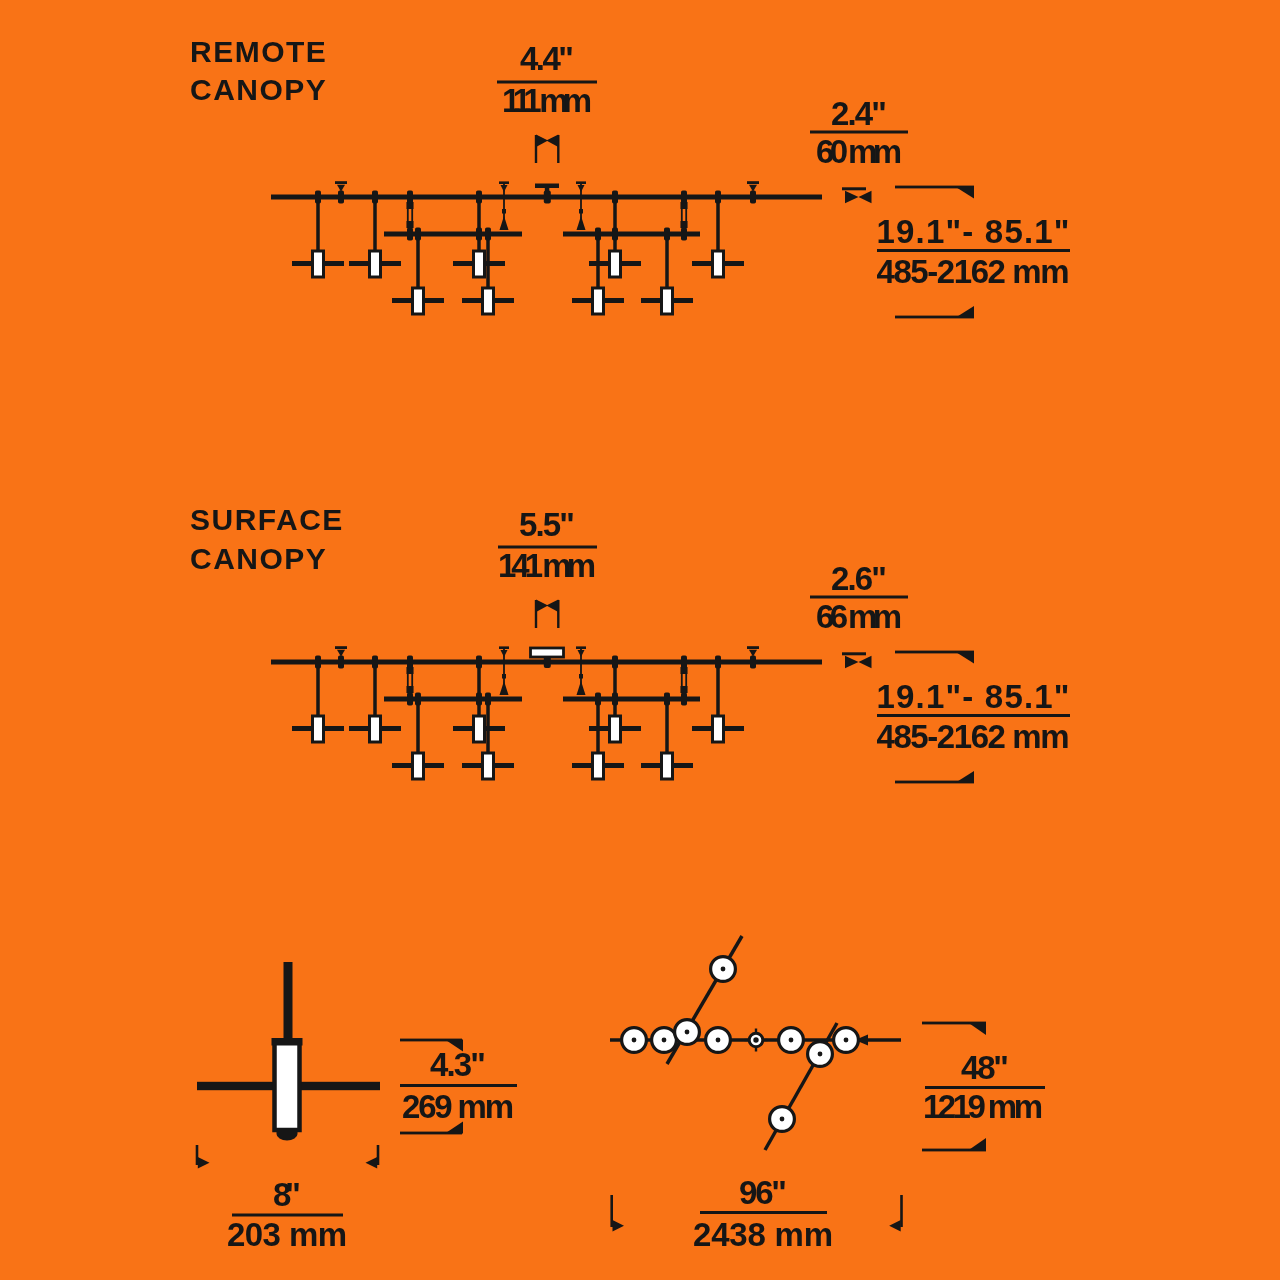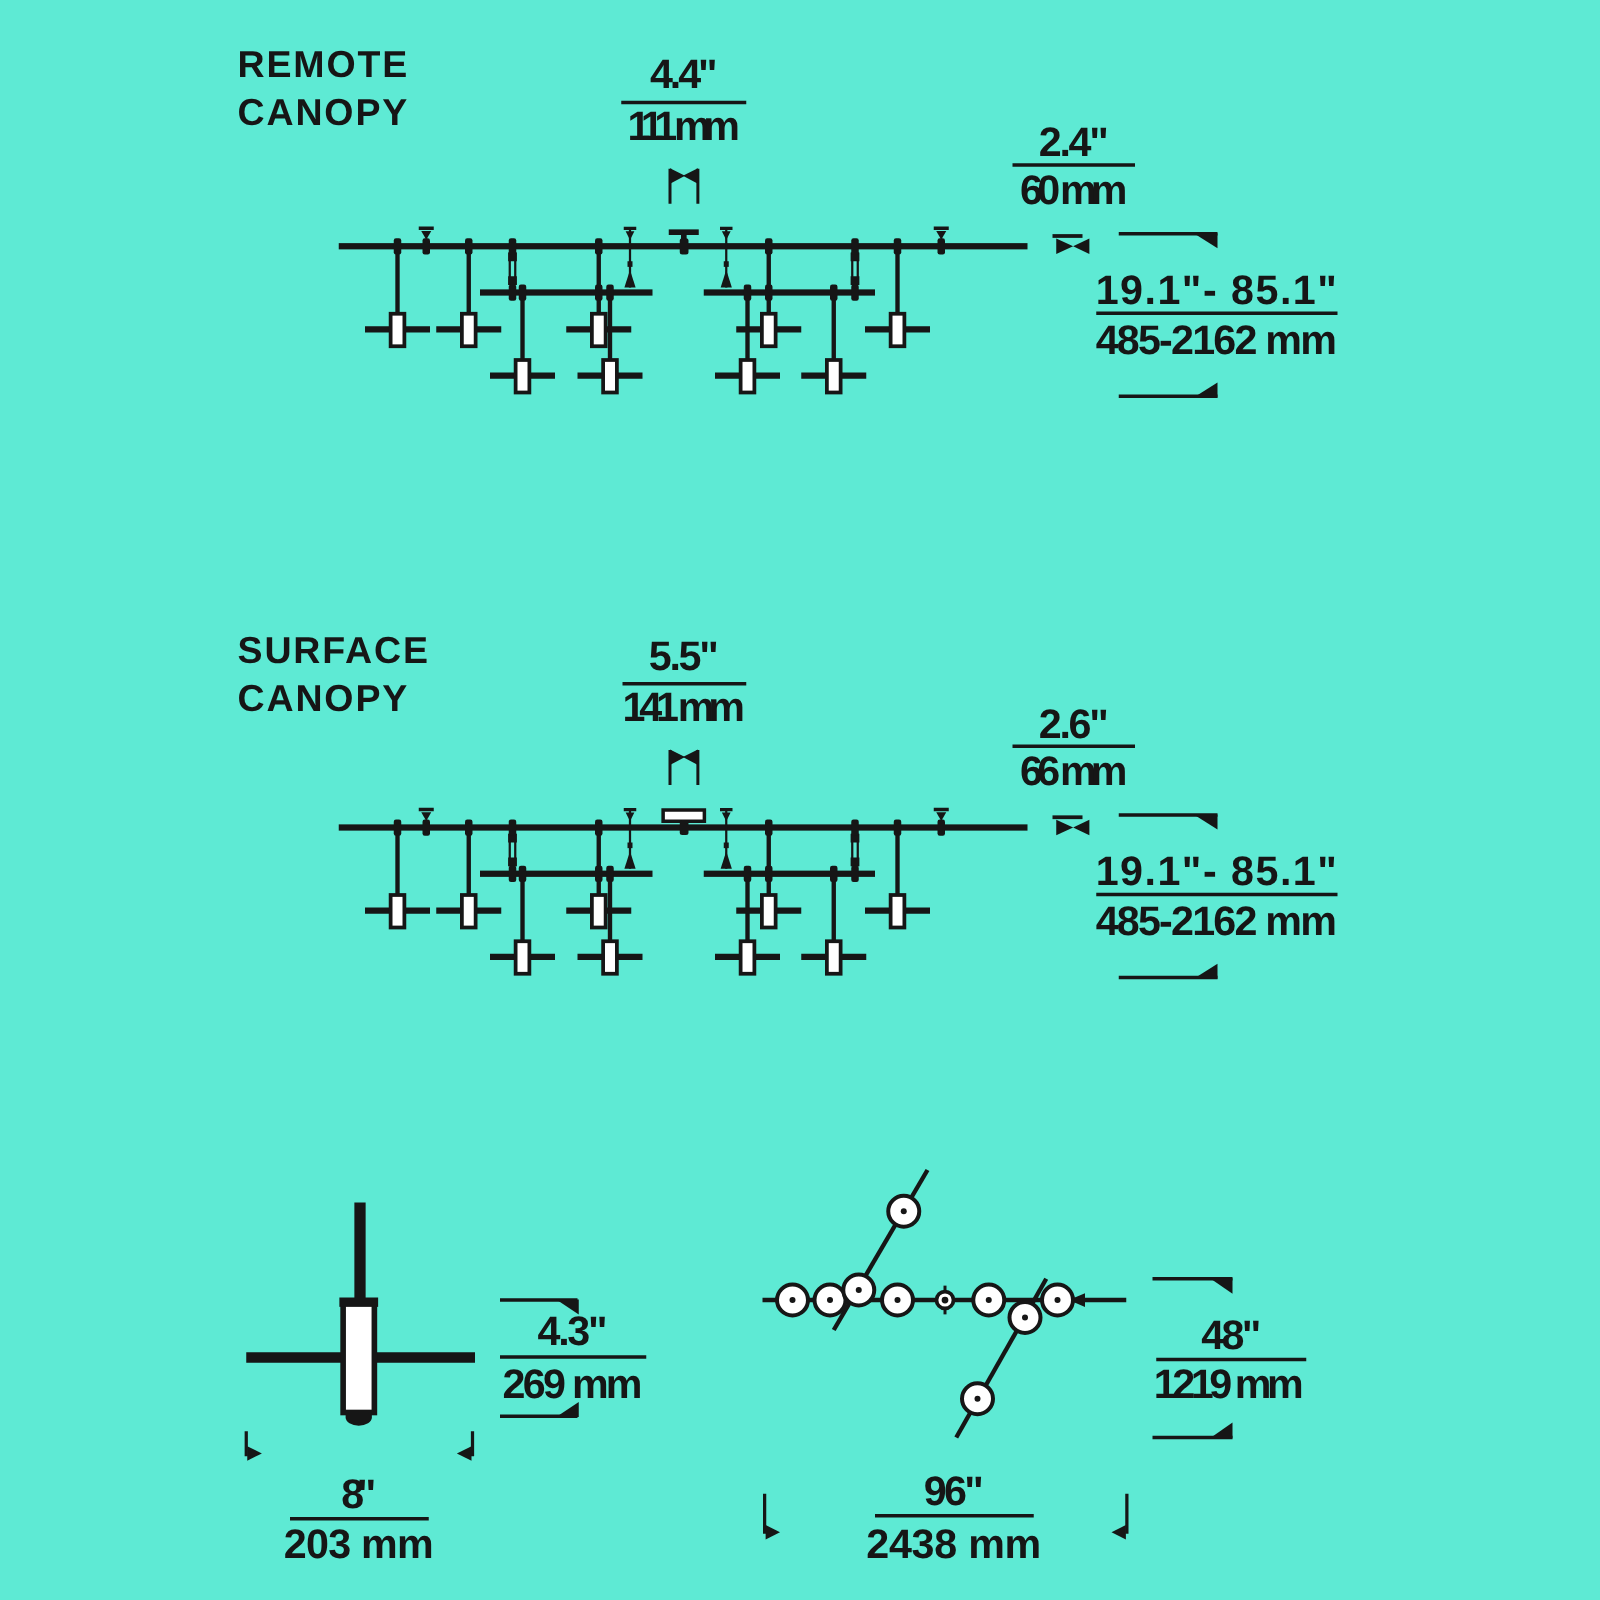--- a/index.html
+++ b/index.html
@@ -1,16 +1,16 @@
 <!DOCTYPE html>
 <html><head>
 <meta charset="utf-8">
 <style>
   html,body{margin:0;padding:0;background:#ffffff;}
-  .page{position:relative;width:1280px;height:1280px;background:#5eead4;overflow:hidden;}
+  .page{position:relative;width:1280px;height:1280px;background:#f97316;overflow:hidden;}
   svg{display:block;}
   text{font-family:"Liberation Sans","DejaVu Sans",sans-serif;font-weight:700;fill:#161616;}
   .title{font-size:30px;letter-spacing:1.5px;}
   .dim{font-size:33px;}
   .mid{text-anchor:middle;}
 </style>
 </head>
 <body>
 
 <div class="page">

